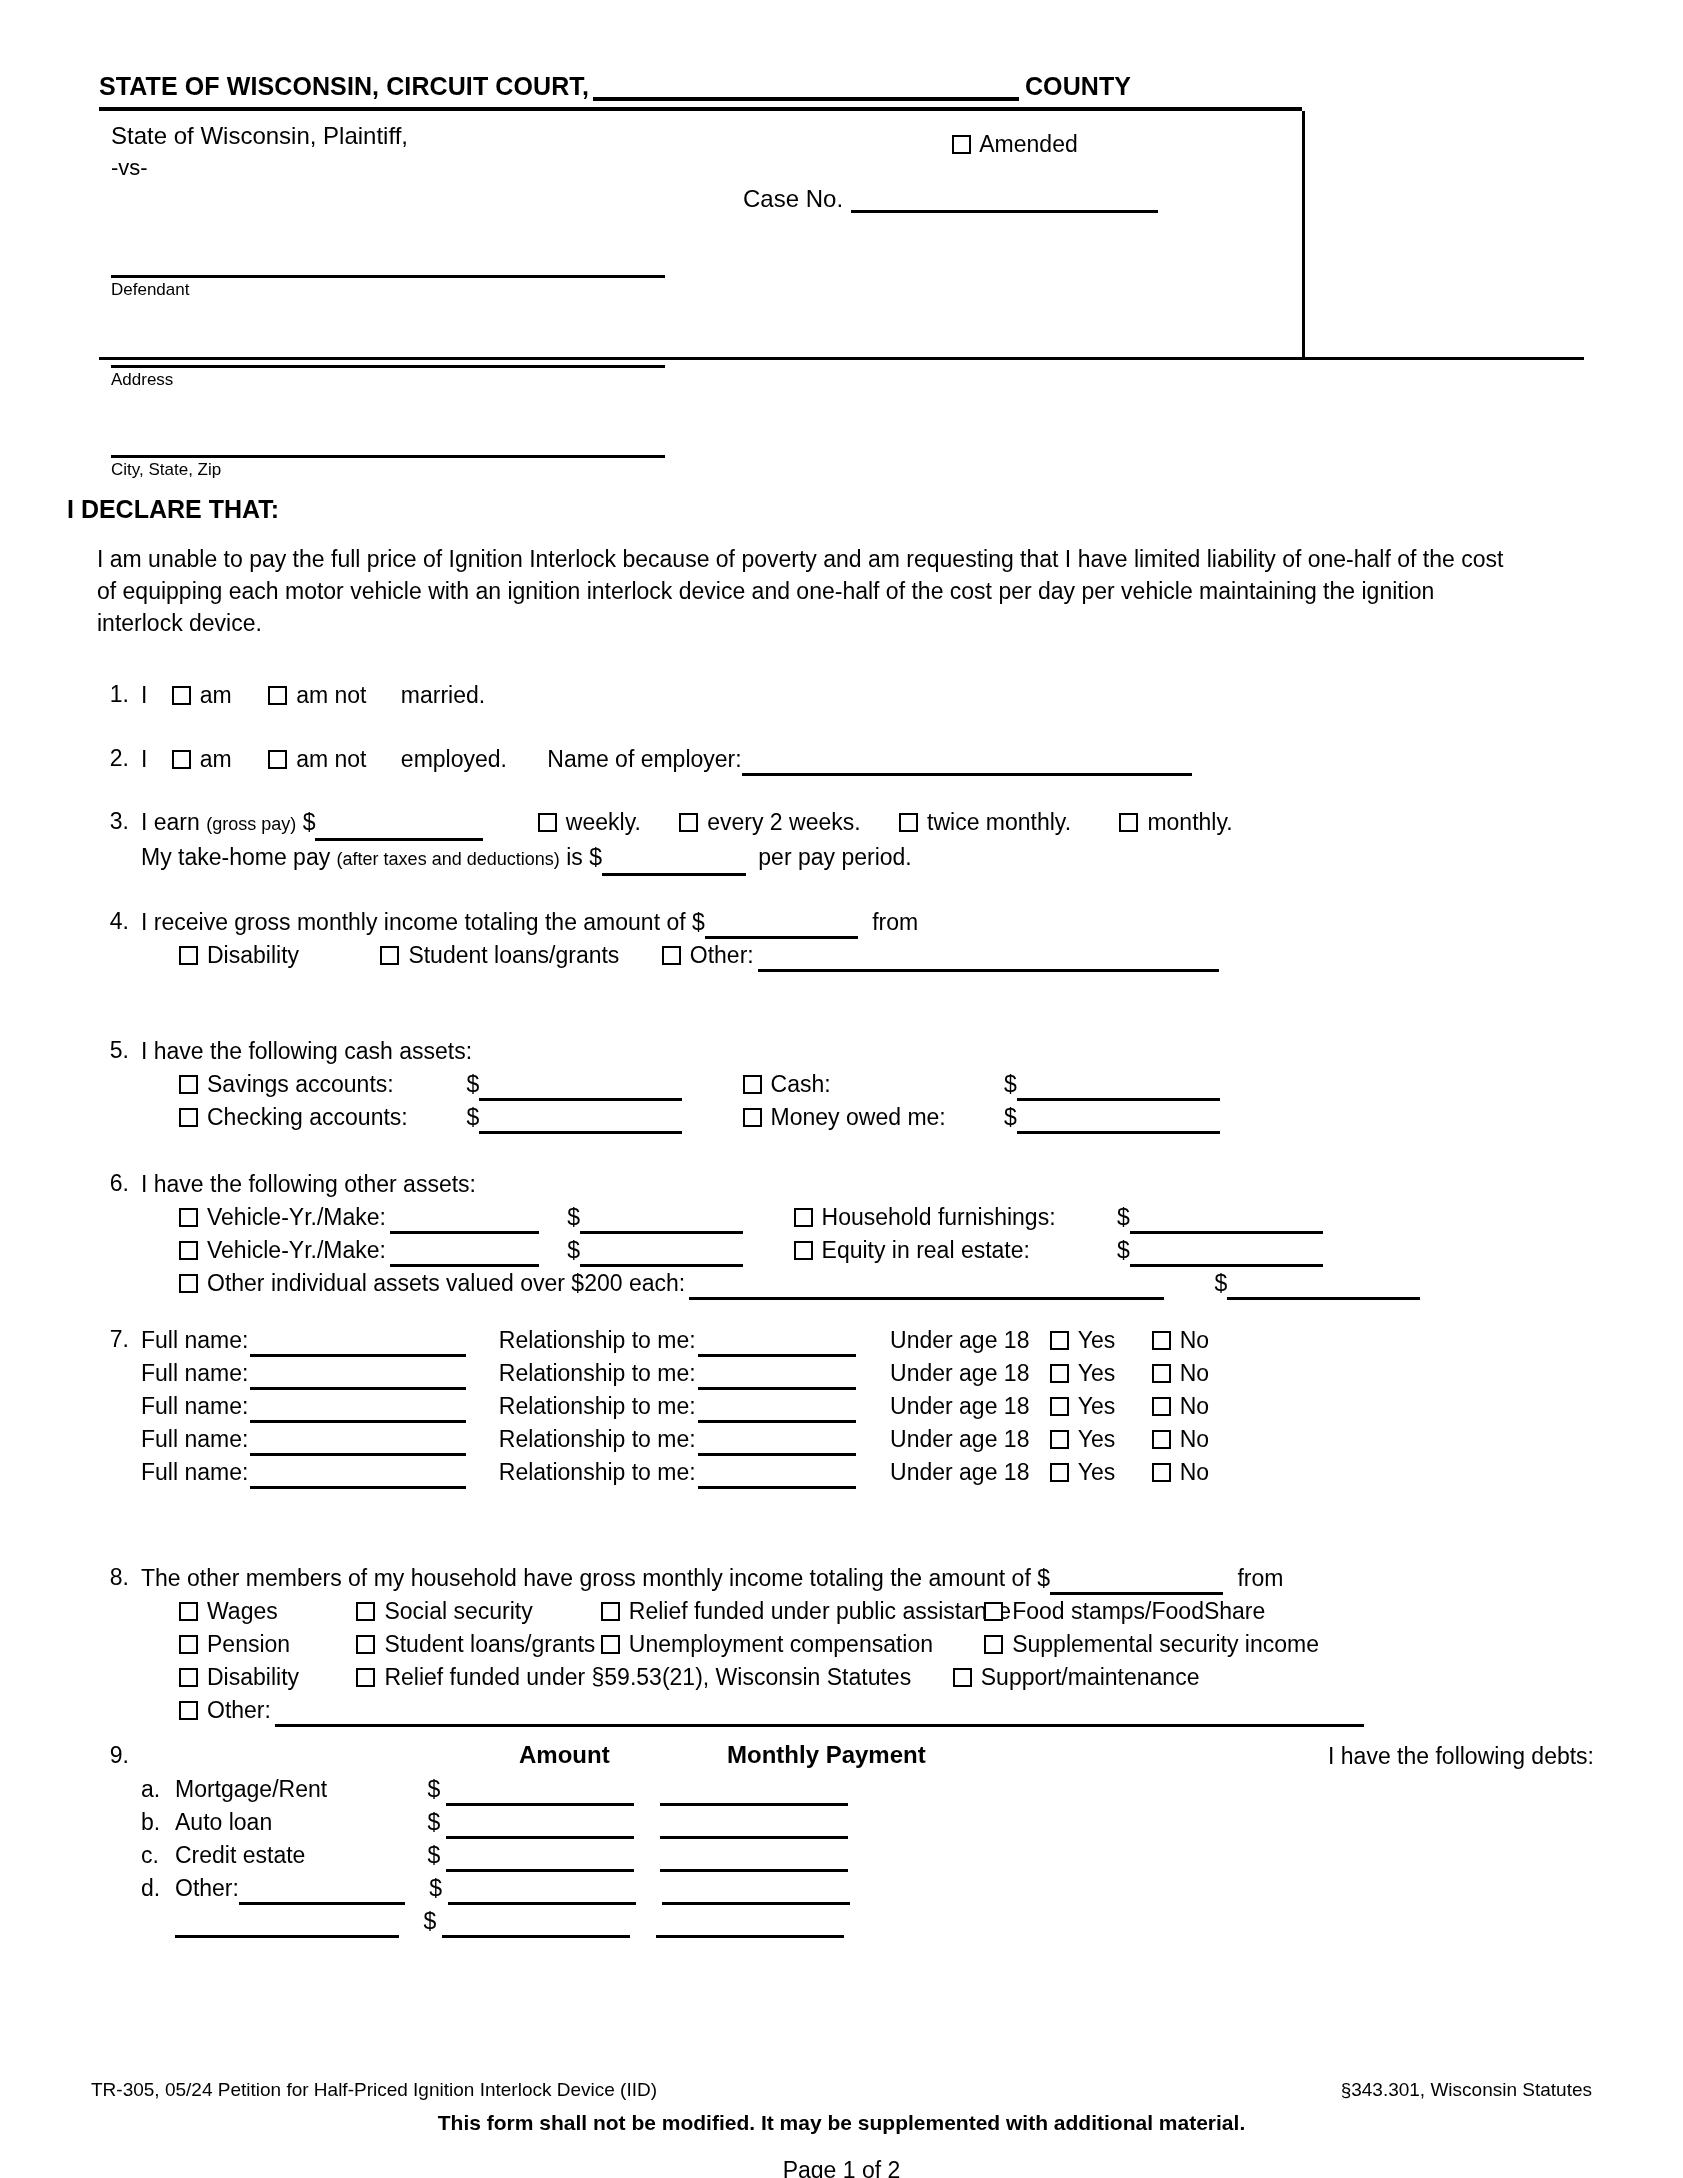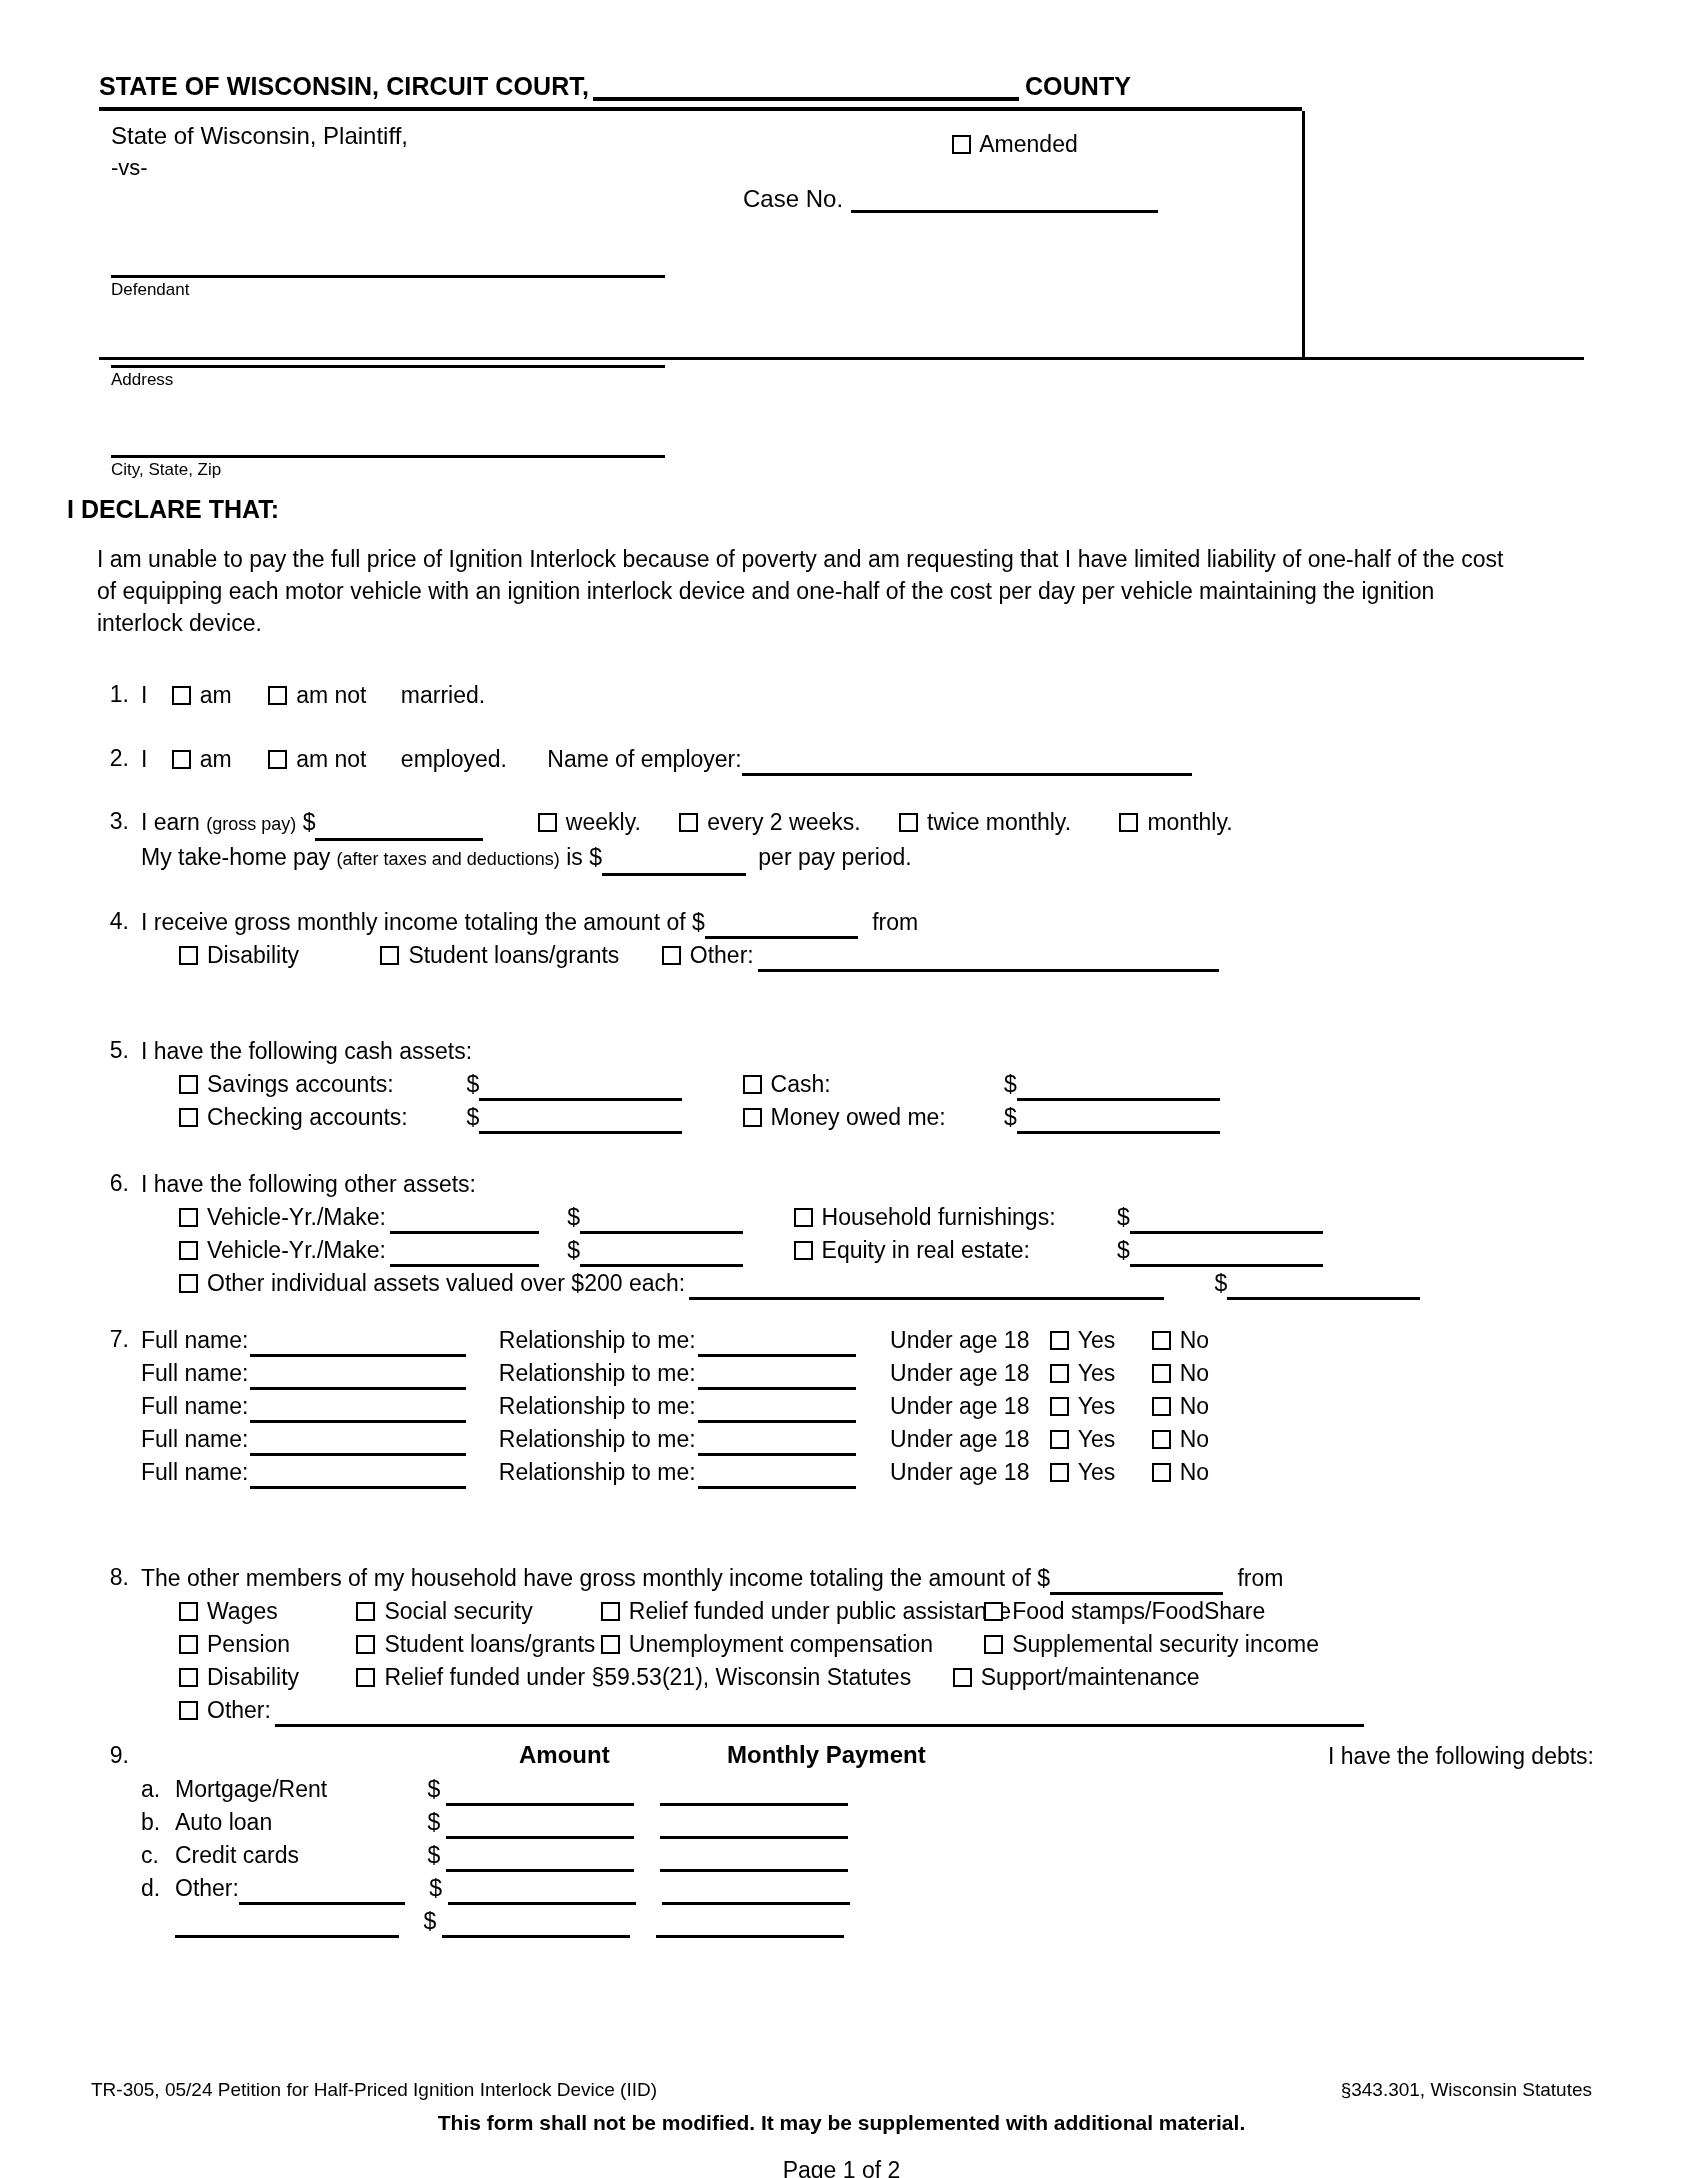--- a/index.html
+++ b/index.html
@@ -437,21 +437,21 @@
         <span class="debt-letter">a.</span><span class="debt-label">Mortgage/Rent</span>
         <span>$</span><span class="rule amt-rule"></span><span class="rule pay-rule"></span>
       </div>
 
       <div class="debt-row">
         <span class="debt-letter">b.</span><span class="debt-label">Auto loan</span>
         <span>$</span><span class="rule amt-rule"></span><span class="rule pay-rule"></span>
       </div>
 
       <div class="debt-row">
-        <span class="debt-letter">c.</span><span class="debt-label">Credit cards</span>
+        <span class="debt-letter">c.</span><span class="debt-label">Credit estate</span>
         <span>$</span><span class="rule amt-rule"></span><span class="rule pay-rule"></span>
       </div>
 
       <div class="debt-row">
         <span class="debt-letter">d.</span><span>Other:</span><span class="rule" style="width:166px"></span>
         <span style="margin-left:18px">$</span><span class="rule amt-rule"></span><span class="rule pay-rule"></span>
       </div>
 
       <div class="debt-row">
         <span class="debt-letter"></span><span class="rule" style="width:224px"></span>

